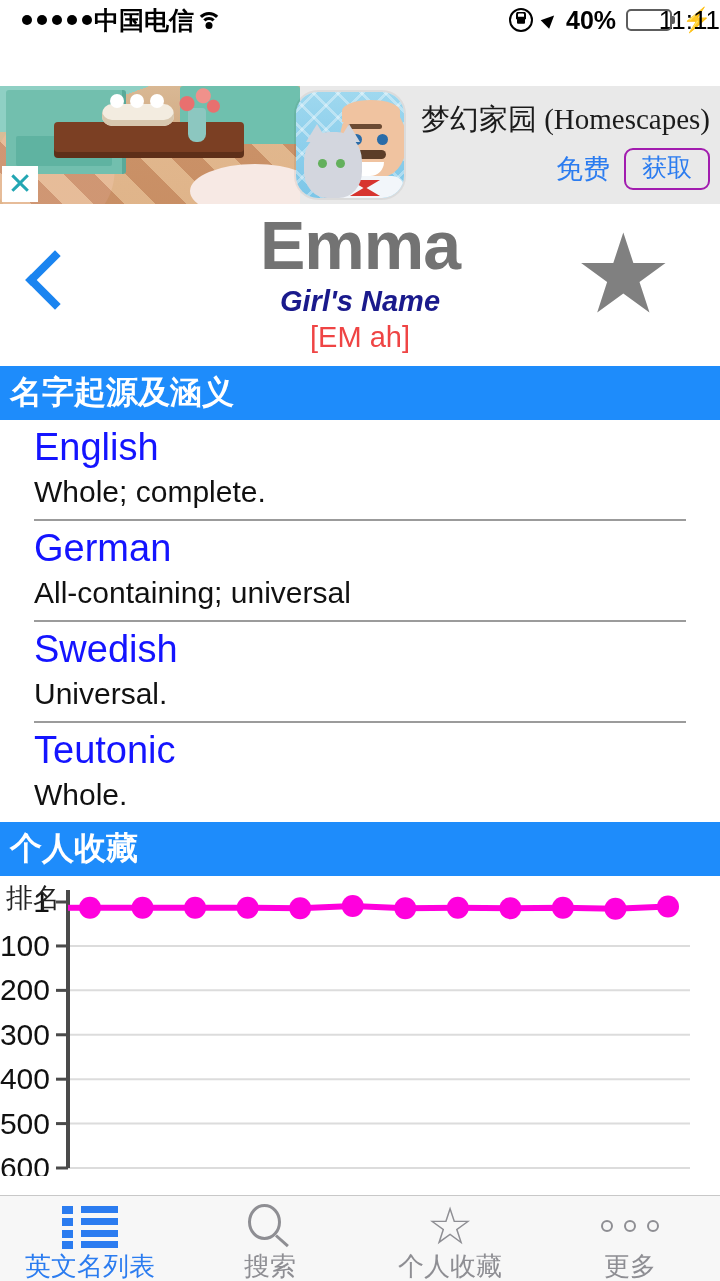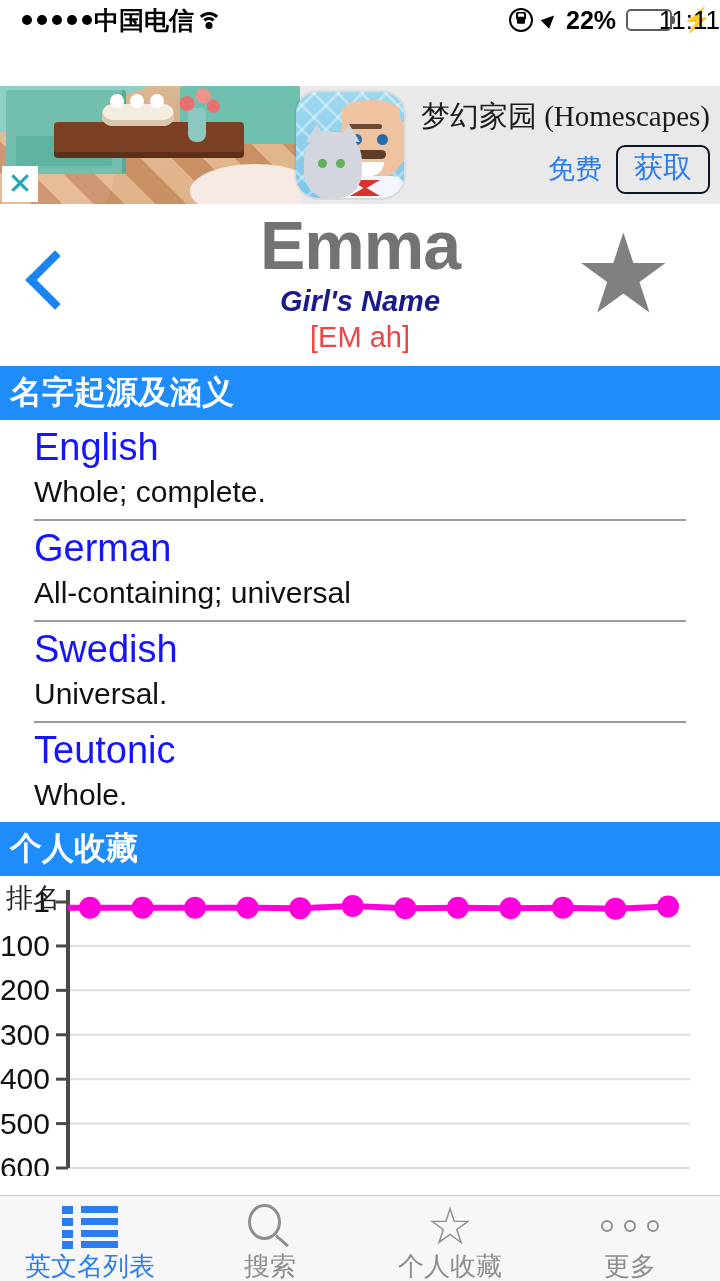--- a/index.html
+++ b/index.html
@@ -210,22 +210,22 @@
     display:flex; flex-direction:column; justify-content:center;
     align-items:flex-end; gap:8px;
   }
   .ad-title {
     font-family:"Liberation Serif", serif;
     font-size:29px; color:#1b1b1b; white-space:nowrap;
   }
   .ad-cta { display:flex; align-items:center; gap:14px; }
   .ad-free { font-size:27px; color:#2b7cf0; }
   .ad-get {
-    font-size:29px; color:#2b7cf0;
-    border:2px solid #0f172a; border-radius:9px;
+    font-size:25px; color:#2b7cf0;
+    border:2px solid #a21caf; border-radius:9px;
     padding:1px 16px 4px 16px; background:transparent;
   }
 
   
   .nameheader {
     position:relative; height:162px; background:#fff;
     display:flex; flex-direction:column; align-items:center;
     justify-content:flex-start; padding-top:6px;
   }
   .back-chevron {
@@ -336,21 +336,21 @@
       <span class="sb-wifi">
           <i></i>
           <i></i>
           <i></i>
         </span>
     </div>
     <div class="sb-time">11:11</div>
     <div class="sb-right">
       <span class="sb-lock"></span>
       <span class="sb-loc"></span>
-      <span class="sb-pct">22%</span>
+      <span class="sb-pct">40%</span>
       <span class="sb-batt"><span class="sb-batt-fill"></span></span>
       <span class="sb-bolt">⚡</span>
     </div>
   </div>
 
   <div class="adbanner">
     <div class="ad-art">
       <div class="tile"></div>
       <div class="cabinet"></div>
       <div class="cab2"></div>

